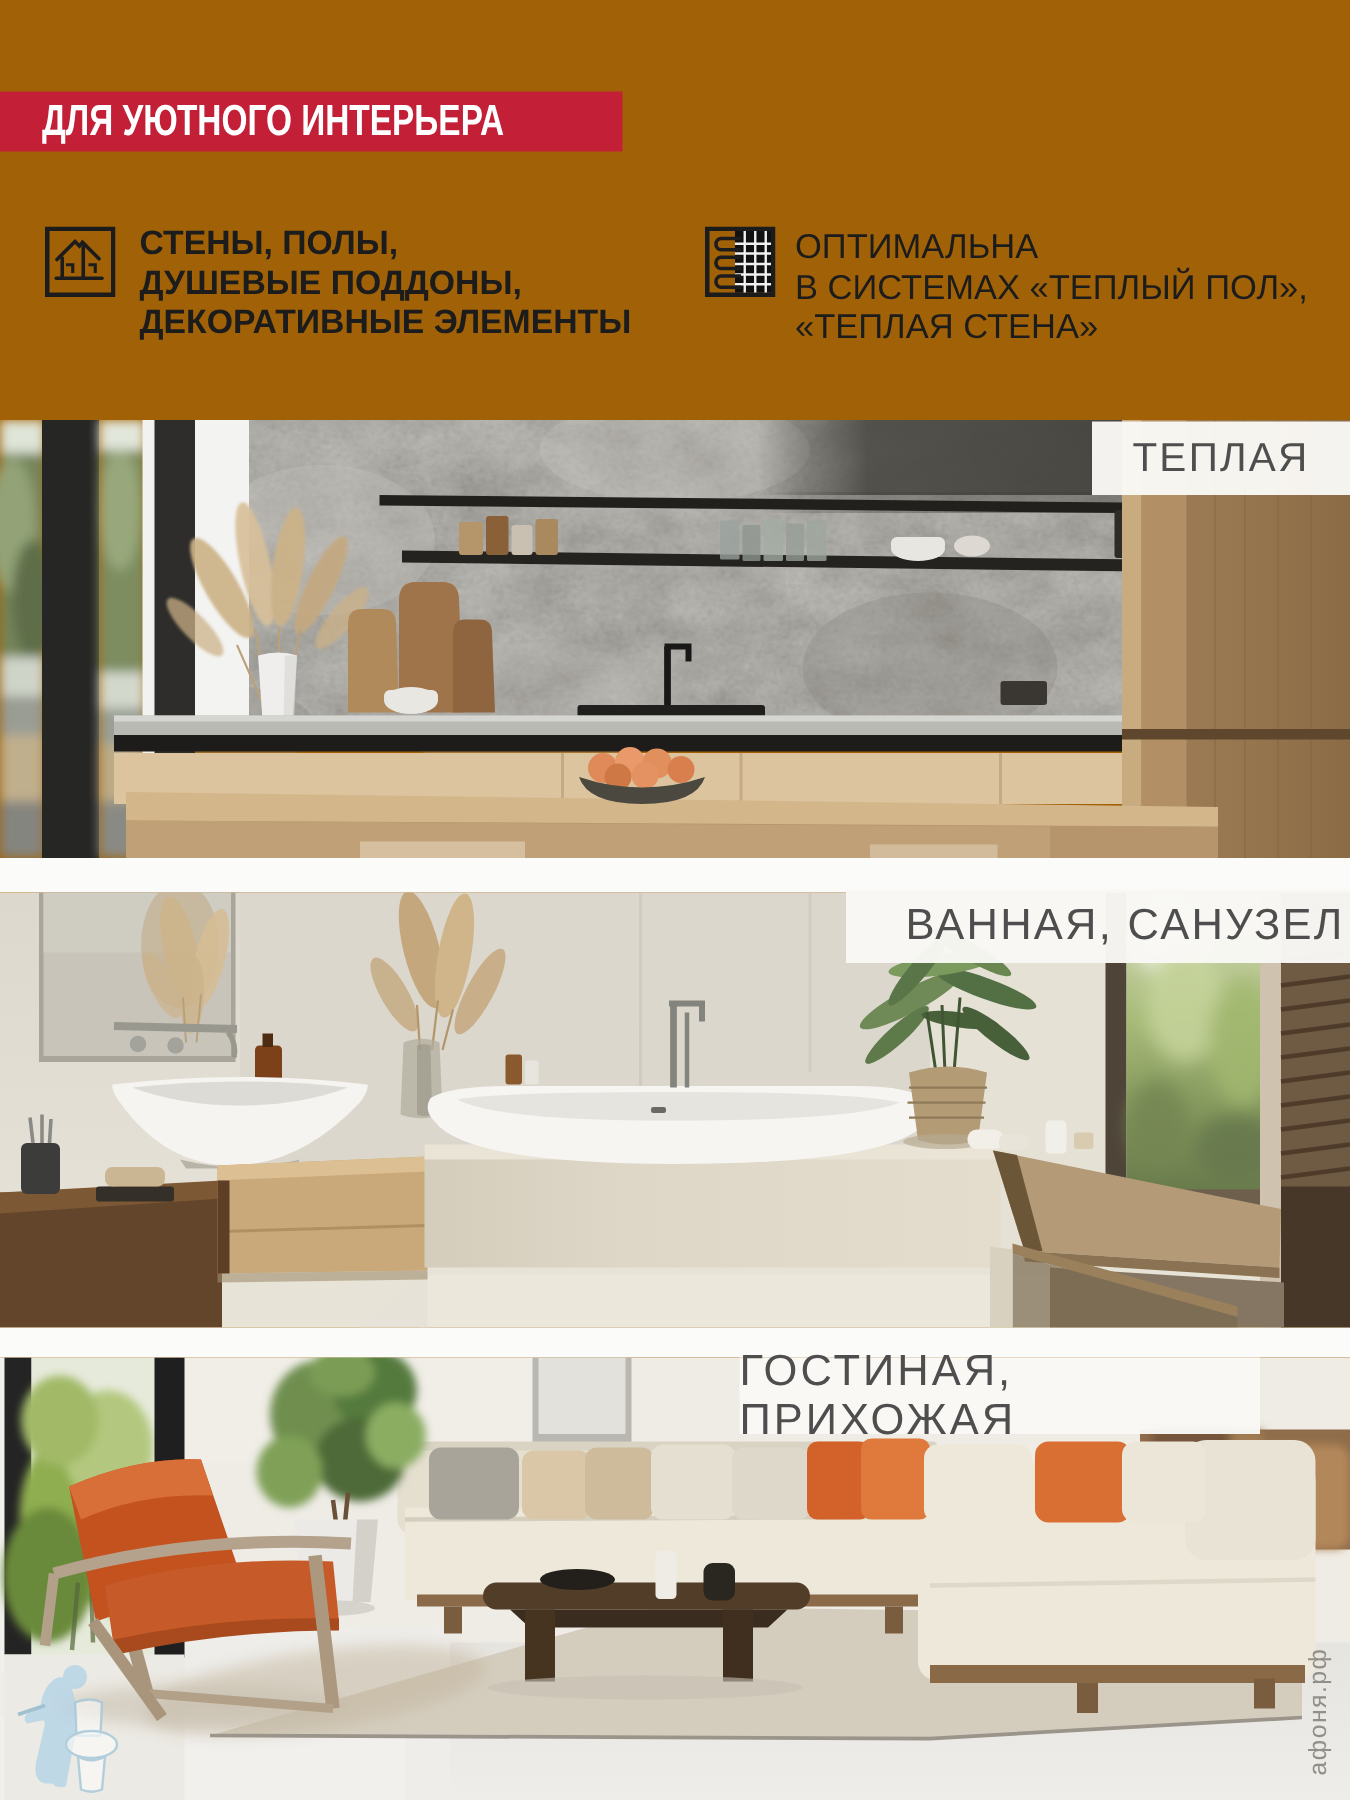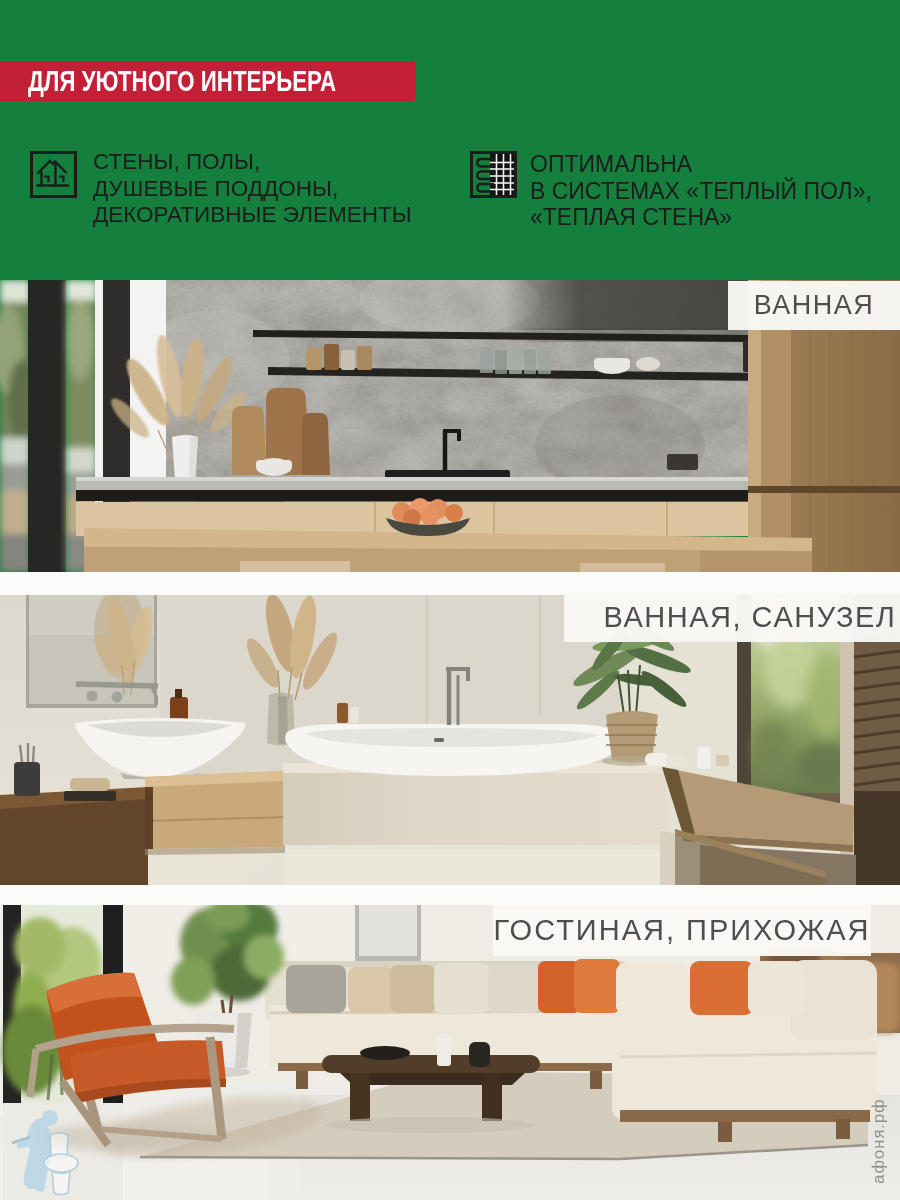--- a/index.html
+++ b/index.html
@@ -1,15 +1,15 @@
 <!DOCTYPE html>
 <html><head><meta charset="utf-8">
 <style>
   html,body{margin:0;padding:0;background:#fff}
-  #page{position:relative;width:900px;height:1200px;background:#15803d;overflow:hidden;font-family:"Liberation Sans",sans-serif}
+  #page{position:relative;width:900px;height:1200px;background:#a16207;overflow:hidden;font-family:"Liberation Sans",sans-serif}
   .abs{position:absolute}
   .lbl{position:absolute;background:rgba(249,248,245,0.97);color:#4e4e4e;display:flex;align-items:center;justify-content:center;letter-spacing:1.5px}
 </style></head>
 <body>
 <div id="page">
 
   <div class="abs" style="left:0;top:61px;width:415px;height:40px;background:#c32038"></div>
   <div class="abs" style="left:28px;top:61px;height:41px;display:flex;align-items:center;color:#fff;font-weight:bold;font-size:29px">
       <span style="display:inline-block;transform:scaleX(0.768);transform-origin:left center;white-space:nowrap">ДЛЯ УЮТНОГО ИНТЕРЬЕРА</span>
     </div>
@@ -22,21 +22,21 @@
       <path d="M11.5 21 L11.5 34.5"></path>
       <path d="M25.5 13.5 L25.5 34.5"></path>
       <path d="M7.5 34.5 L38 34.5"></path>
     </g>
     <g stroke="#1c1c1c" stroke-width="2.1" fill="none">
       <path d="M14 25.5 L18.5 25.5 L18.5 31"></path>
       <path d="M29 25.5 L33.5 25.5 L33.5 31"></path>
     </g>
   </svg>
 
-  <div class="abs" style="left:93px;top:149px;color:#1c1c1c;font-weight:normal;font-size:22.5px;line-height:26.5px">СТЕНЫ, ПОЛЫ,<br>ДУШЕВЫЕ ПОДДОНЫ,<br>ДЕКОРАТИВНЫЕ ЭЛЕМЕНТЫ</div>
+  <div class="abs" style="left:93px;top:149px;color:#1c1c1c;font-weight:bold;font-size:22.5px;line-height:26.5px">СТЕНЫ, ПОЛЫ,<br>ДУШЕВЫЕ ПОДДОНЫ,<br>ДЕКОРАТИВНЫЕ ЭЛЕМЕНТЫ</div>
 
   <svg class="abs" style="left:470px;top:151px" width="47" height="47" viewBox="0 0 47 47">
     <rect x="1.5" y="1.5" width="44" height="44" fill="none" stroke="#1c1c1c" stroke-width="3"></rect>
     <rect x="20" y="3" width="24" height="41" fill="#111"></rect>
     <g stroke="#f1f1f1" stroke-width="1.6">
       <line x1="26.5" y1="3" x2="26.5" y2="44"></line>
       <line x1="33.5" y1="3" x2="33.5" y2="44"></line>
       <line x1="40.5" y1="3" x2="40.5" y2="44"></line>
       <line x1="20" y1="11.5" x2="44" y2="11.5"></line>
       <line x1="20" y1="18" x2="44" y2="18"></line>
@@ -209,21 +209,21 @@
     <g>
       <circle cx="402" cy="232" r="10" fill="#e08a5a"></circle>
       <circle cx="420" cy="228" r="10" fill="#ea9a6a"></circle>
       <circle cx="438" cy="229" r="10" fill="#e28f5e"></circle>
       <circle cx="454" cy="233" r="9" fill="#d97f4e"></circle>
       <circle cx="412" cy="238" r="9" fill="#ce7846"></circle>
       <circle cx="430" cy="237" r="9" fill="#e59263"></circle>
       <path d="M386 238 q42 14 84 0 q-6 18 -42 18 q-36 0 -42 -18 Z" fill="#4a483f"></path>
     </g>
   </svg>
-  <div class="lbl" style="left:728px;top:281px;width:172px;height:49px;font-size:27px">ВАННАЯ</div>
+  <div class="lbl" style="left:728px;top:281px;width:172px;height:49px;font-size:27px">ТЕПЛАЯ</div>
 
   <svg class="abs" style="left:0;top:595px" width="900" height="290" viewBox="0 0 900 290">
     <defs>
       <linearGradient id="bwall" x2="0" y2="1">
         <stop offset="0" stop-color="#ddd8cd"></stop>
           <stop offset="1" stop-color="#e9e4d9"></stop>
       </linearGradient>
       <linearGradient id="bglass" x2="0" y2="1">
         <stop offset="0" stop-color="#d8dfc0"></stop>
           <stop offset="0.4" stop-color="#a8bb79"></stop>
@@ -505,14 +505,14 @@
       <circle cx="50" cy="213" r="8" fill="#b5d4e6"></circle>
       <path d="M42 226 L20 236 Q14 240 18 244 L38 240 Z" fill="#b5d4e6"></path>
       <path d="M12 238 L30 232" stroke="#8fb6cc" stroke-width="2.5" fill="none"></path>
       <g fill="#ffffff" fill-opacity="0.65" stroke="#a5c8da" stroke-width="1.6">
         <path d="M50 230 q10 -4 18 0 l-1 22 l-16 0 Z"></path>
         <ellipse cx="61" cy="258" rx="17" ry="9"></ellipse>
         <path d="M52 266 q9 5 18 0 l-2 22 q-7 3 -14 0 Z"></path>
       </g>
     </g>
   </svg>
-  <div class="lbl" style="left:493px;top:905px;width:378px;height:51px;font-size:29px;letter-spacing:2px">ГОСТИНАЯ, ПРИХОЖАЯ</div>
+  <div class="lbl" style="left:493px;top:905px;width:347px;height:51px;font-size:29px;letter-spacing:2px">ГОСТИНАЯ, ПРИХОЖАЯ</div>
 
 </div>
 </body></html>

